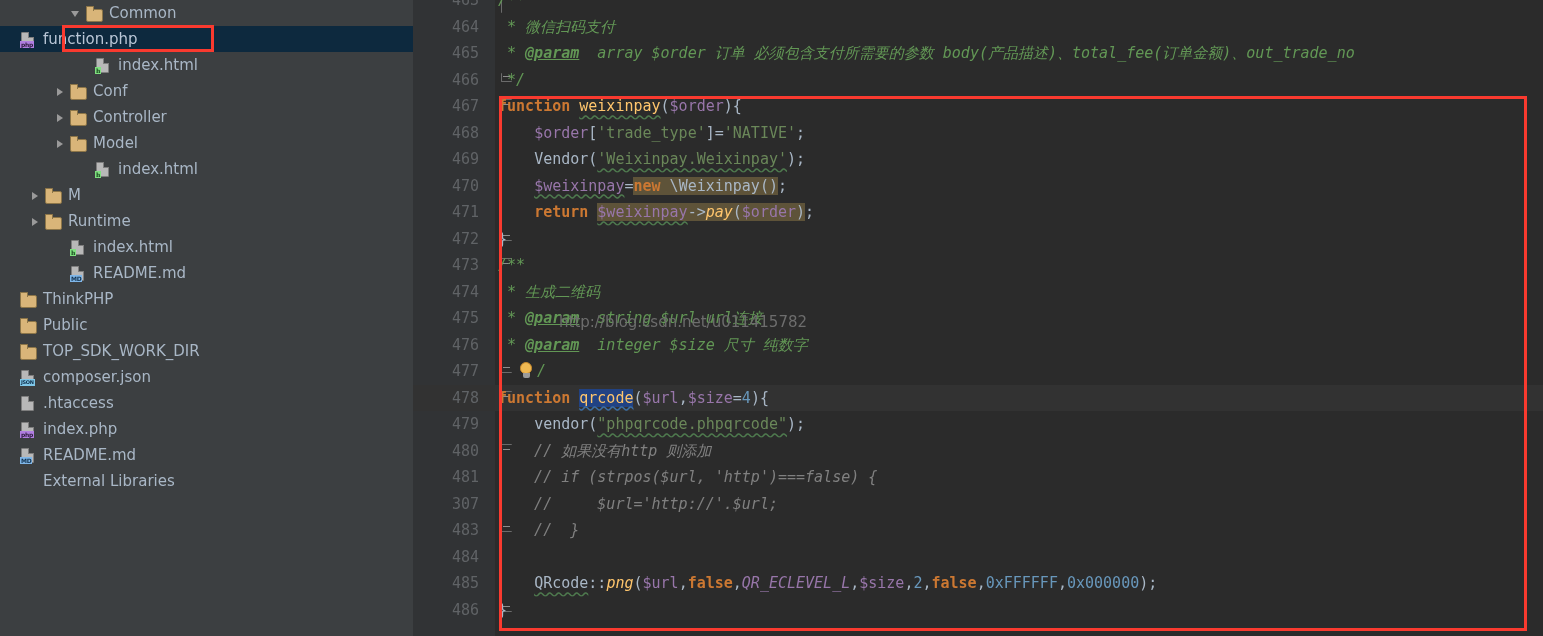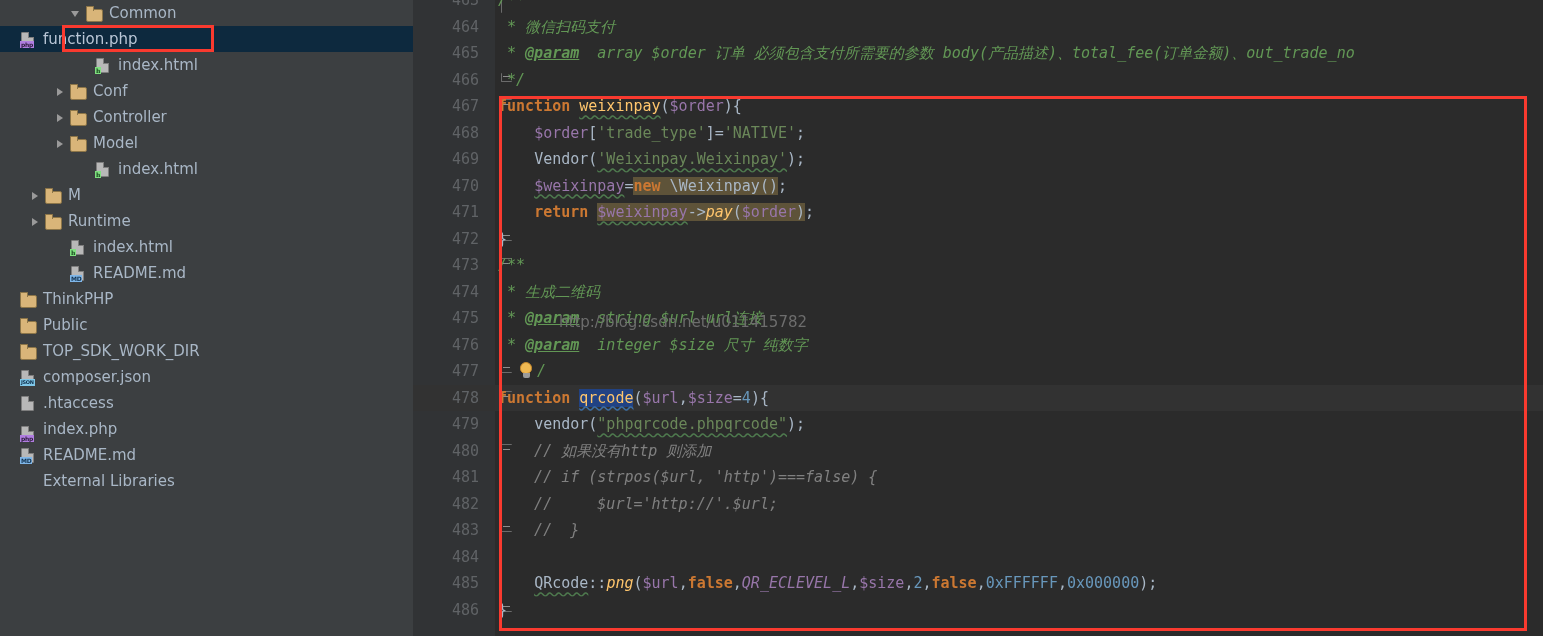--- a/index.html
+++ b/index.html
@@ -365,21 +365,21 @@
           <span class="label-ext">composer.json</span>
         </div>
         <div class="tree-row" style="padding-left: 4px;">
           <span class="arrow none"></span>
           <span class="ico">
             <span class="filepage"></span>
             <span class="badge ht"></span>
           </span>
           <span class="label-ext">.htaccess</span>
         </div>
-        <div class="tree-row" style=" align-items: flex-end;">
+        <div class="tree-row" style="">
           <span class="arrow none"></span>
           <span class="ico">
             <span class="filepage"></span>
             <span class="badge php">php</span>
           </span>
           <span class="label-ext">index.php</span>
         </div>
         <div class="tree-row" style="padding-left: 4px;">
           <span class="arrow none"></span>
           <span class="ico">
@@ -412,21 +412,21 @@
         <div class="crow"><span class="lnum">472</span><span class="fold bot"><span class="fbox"></span><span class="fsign"></span></span><span class="ctext"><span class="pl">}</span></span></div>
         <div class="crow"><span class="lnum">473</span><span class="fold tri"><span class="fbox"></span><span class="fsign"></span></span><span class="ctext"><span class="doc">/**</span></span></div>
         <div class="crow"><span class="lnum">474</span><span class="ctext"><span class="doc"> * 生成二维码</span></span></div>
         <div class="crow"><span class="lnum">475</span><span class="ctext"><span class="doc"> * </span><span class="doctag">@param</span><span class="doc">  string $url url连接</span></span></div>
         <div class="crow"><span class="lnum">476</span><span class="ctext"><span class="doc"> * </span><span class="doctag">@param</span><span class="doc">  integer $size 尺寸 纯数字</span></span></div>
         <div class="crow"><span class="lnum">477</span><span class="fold bot"><span class="fbox"></span><span class="fsign"></span></span><span class="bulb" style="left:105px;"><span class="glass"></span><span class="base"></span></span><span class="ctext" style="left:124px;"><span class="doc">/</span></span></div>
         <div class="crow current"><span class="lnum">478</span><span class="fold tri"><span class="fbox"></span><span class="fsign"></span></span><span class="ctext"><span class="kw">function</span><span class="pl"> </span><span class="sel"><span class="fn wavyb">qrcode</span></span><span class="pl">(</span><span class="var">$url</span><span class="pl">,</span><span class="var">$size</span><span class="pl">=</span><span class="num">4</span><span class="pl">){</span></span></div>
         <div class="crow"><span class="lnum">479</span><span class="ctext"><span class="pl">    </span><span class="cls">vendor</span><span class="pl">(</span><span class="str wavyg">"phpqrcode.phpqrcode"</span><span class="pl">);</span></span></div>
         <div class="crow"><span class="lnum">480</span><span class="fold tri"><span class="fbox"></span><span class="fsign"></span></span><span class="ctext"><span class="cmt">    // 如果没有http 则添加</span></span></div>
         <div class="crow"><span class="lnum">481</span><span class="ctext"><span class="cmt">    // if (strpos($url, 'http')===false) {</span></span></div>
-        <div class="crow"><span class="lnum">482</span><span class="ctext"><span class="cmt">    //     $url='http://'.$url;</span></span></div>
+        <div class="crow"><span class="lnum">307</span><span class="ctext"><span class="cmt">    //     $url='http://'.$url;</span></span></div>
         <div class="crow"><span class="lnum">483</span><span class="fold bot"><span class="fbox"></span><span class="fsign"></span></span><span class="ctext"><span class="cmt">    //  }</span></span></div>
         <div class="crow"><span class="lnum">484</span><span class="ctext"></span></div>
         <div class="crow"><span class="lnum">485</span><span class="ctext"><span class="pl">    </span><span class="cls wavyg">QRcode</span><span class="pl">::</span><span class="meth">png</span><span class="pl">(</span><span class="var">$url</span><span class="pl">,</span><span class="kw">false</span><span class="pl">,</span><span class="const">QR_ECLEVEL_L</span><span class="pl">,</span><span class="var">$size</span><span class="pl">,</span><span class="num">2</span><span class="pl">,</span><span class="kw">false</span><span class="pl">,</span><span class="num">0xFFFFFF</span><span class="pl">,</span><span class="num">0x000000</span><span class="pl">);</span></span></div>
         <div class="crow"><span class="lnum">486</span><span class="fold bot"><span class="fbox"></span><span class="fsign"></span></span><span class="ctext"><span class="pl">}</span></span></div>
       </div>
     <div id="watermark">http://blog.csdn.net/u011415782</div>
     <div id="redbox-code"></div>
   </div>
 
 </div>

